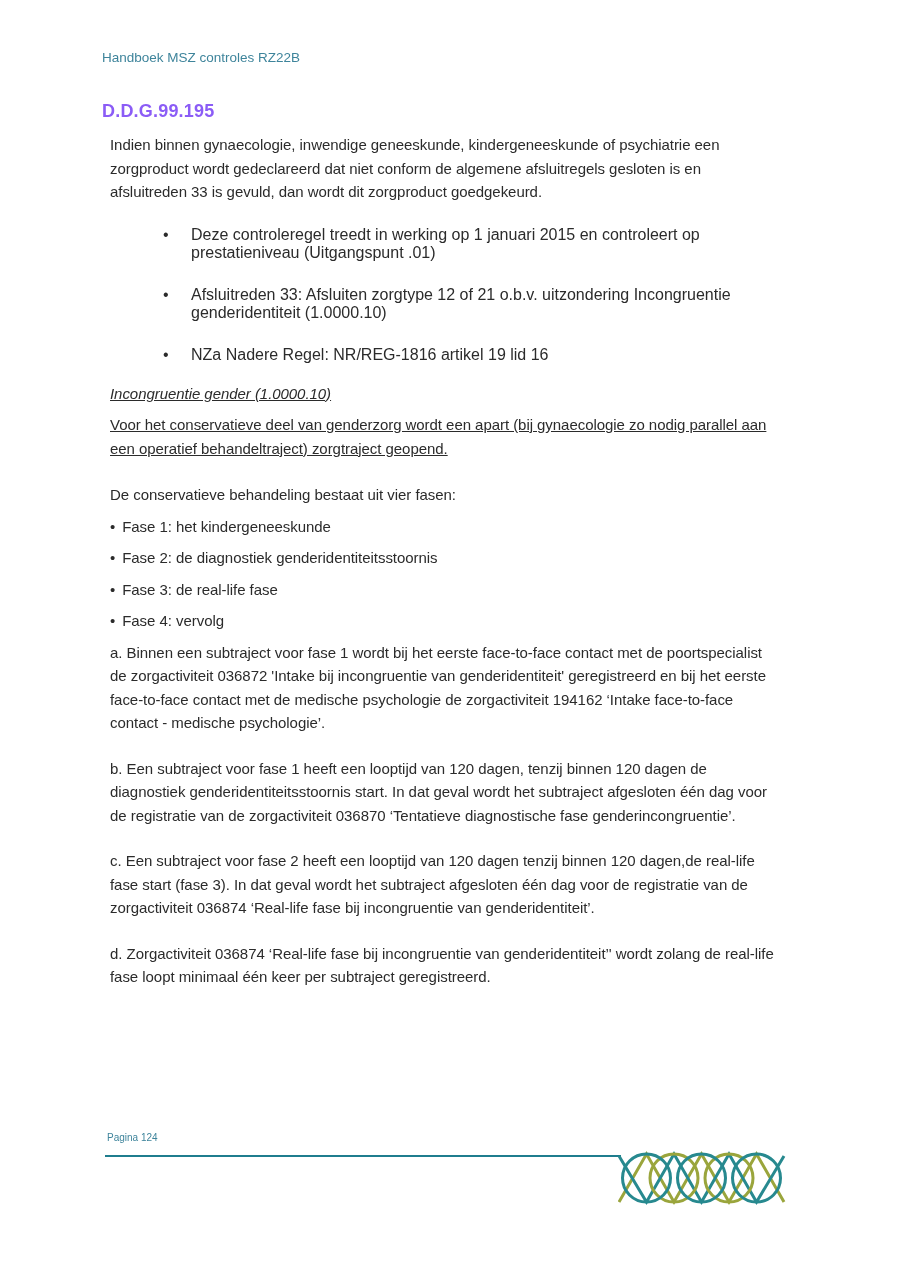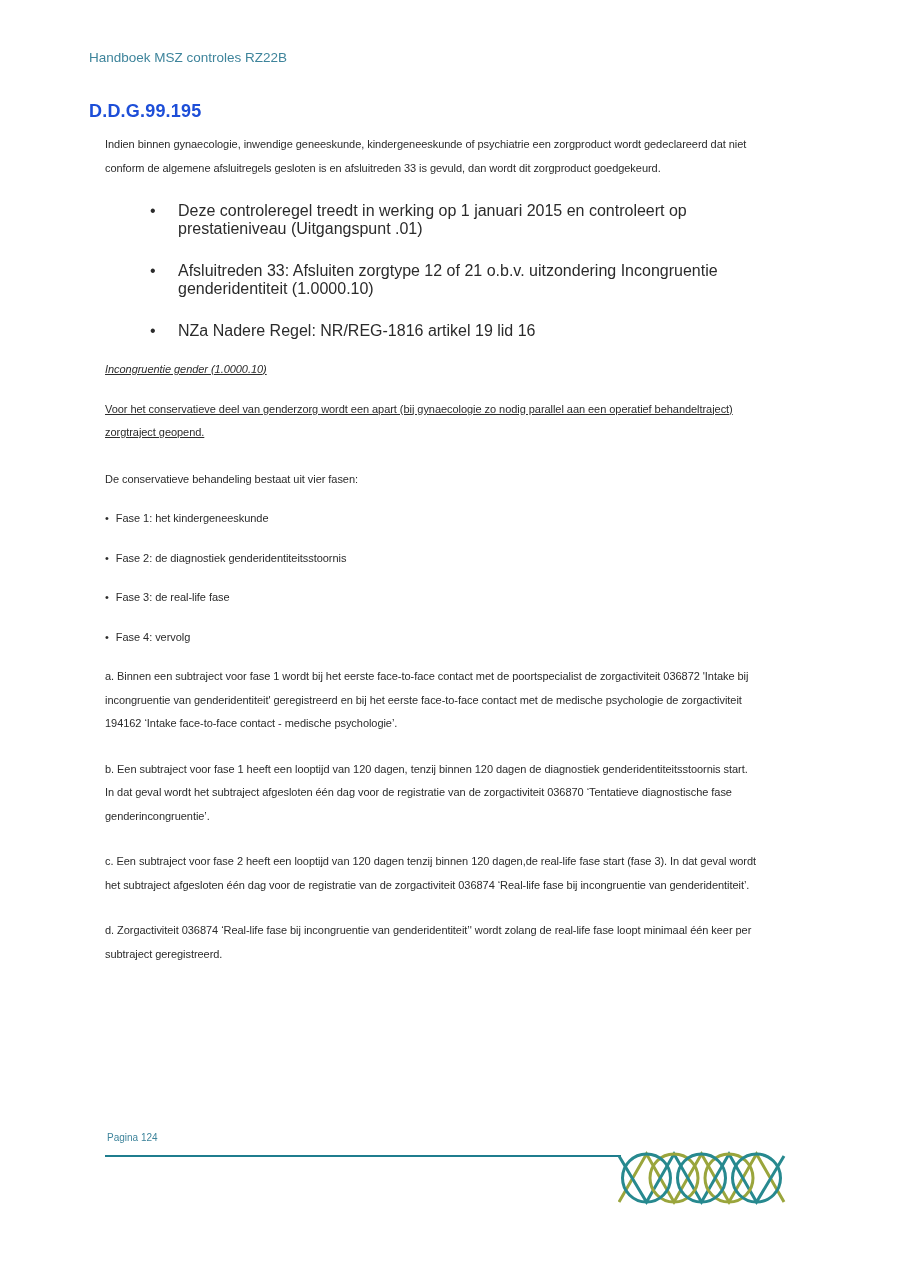--- a/index.html
+++ b/index.html
@@ -14,40 +14,40 @@
   body{
     width:900px;height:1273px;
     background:#ffffff;
     position:relative;
     font-family:"Liberation Sans",sans-serif;
     color:var(--body-text);
     overflow:hidden;
   }
   .content{
     position:absolute;
-    left:89px;top:0;
+    left:102px;top:0;
     width:686px;
   }
   .doc-header{
     margin-top:49px;
     font-size:13.5px;
     line-height:17px;
     color:var(--teal-text);
   }
   .doc-title{
     margin:34px 0 0;
     font-size:18px;
     line-height:22px;
     font-weight:700;
-    color:#1d4ed8;
+    color:#8b5cf6;
     letter-spacing:.2px;
   }
   p, .textline{
-    margin:16px;
-    font-size:11px;
+    margin:8px;
+    font-size:15px;
     line-height:23.5px;
     letter-spacing:-0.05px;
   }
   .intro{margin-top:11px;}
   .section-label{margin-top:15px;}
   .bullet-list{margin-top:22px; padding-left:61px;}
   .bullet-item{display:flex; margin-top:0;}
   .bullet-item + .bullet-item{margin-top:24px;}
   .bullet-item .bullet{width:28px; flex:none;}
   .bullet-item .bullet-text{flex:1;}

